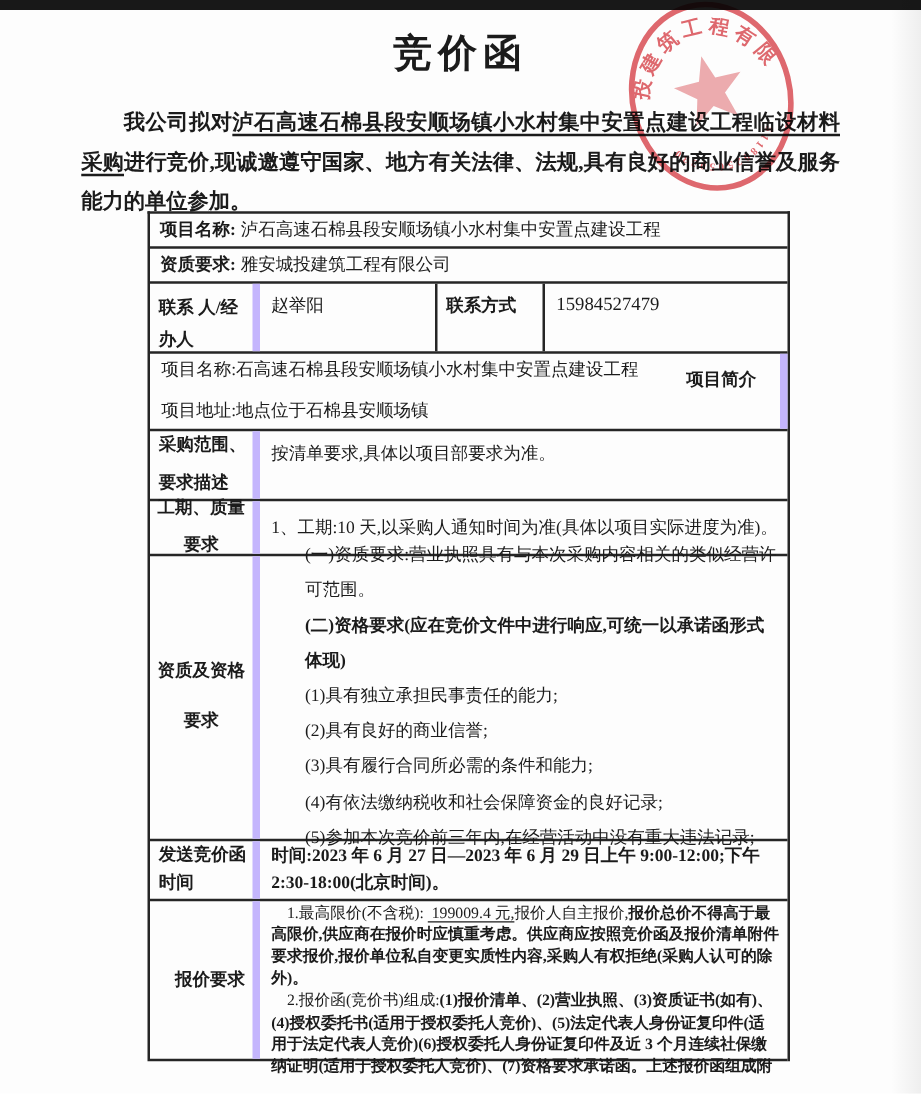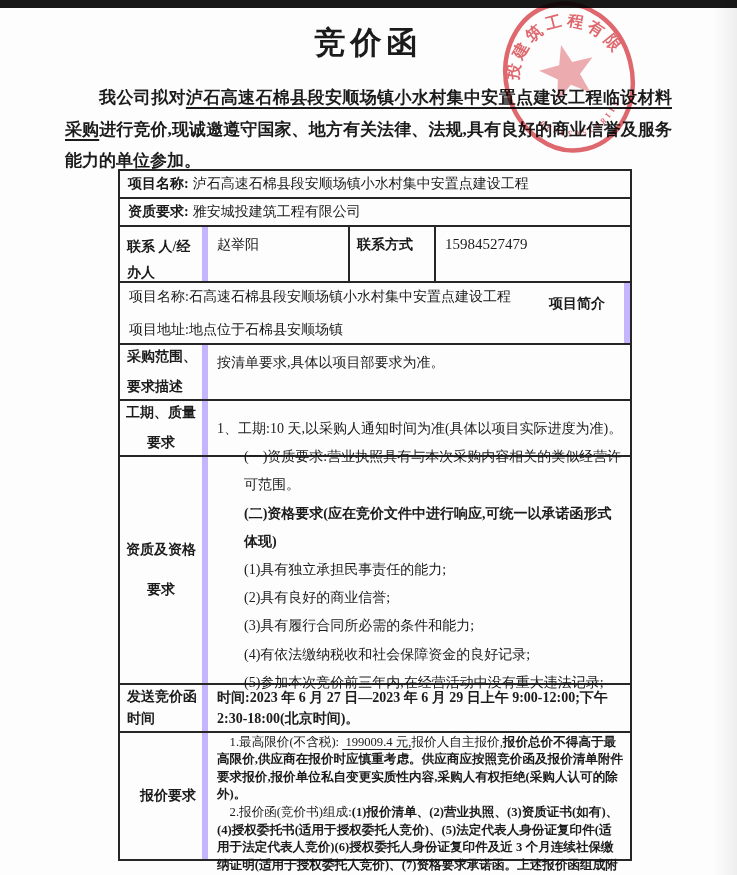--- a/index.html
+++ b/index.html
@@ -46,21 +46,21 @@
   .cell.full{flex:1;display:flex;align-items:center;padding-left:8px;gap:4px;}
   .lbl{font-weight:bold;}
   .cell.label{
     width:88px;flex:0 0 88px;border-right:6px solid #c4b5fd;
     font-weight:bold;display:flex;flex-direction:column;justify-content:center;
     padding:4px 4px 4px 7px;
   }
   .cell.label.ctr{align-items:center;padding-left:4px;text-align:center;}
   .cell.content{flex:1;padding:4px 6px 4px 9px;display:flex;flex-direction:column;justify-content:center;}
   .r1{height:28px;} .r2{height:28px;}
-  .r3{height:56px;} .r4{height:62px;} .r5{height:56px;} .r6{height:56px;}
+  .r3{height:56px;} .r4{height:62px;} .r5{height:56px;} .r6{height:44px;}
   .r7{height:228px;} .r8{height:48px;} .r9{height:128px;}
 
   .r3 .cell{padding-top:9px;}
   .r3 .cell.label{justify-content:flex-start;line-height:26px;padding-top:7px;}
   .r3 .cname{width:142px;flex:0 0 142px;border-right:2px solid #262626;padding-left:9px;}
   .r3 .clbl{width:86px;flex:0 0 86px;border-right:2px solid #262626;font-weight:bold;padding-left:7px;}
   .r3 .cphone{flex:1;padding-left:9px;font-size:15px;}
 
   .r4 .cell.label{justify-content:flex-start;padding-top:12px;}
   .r4 .cell.content{line-height:33px;}

